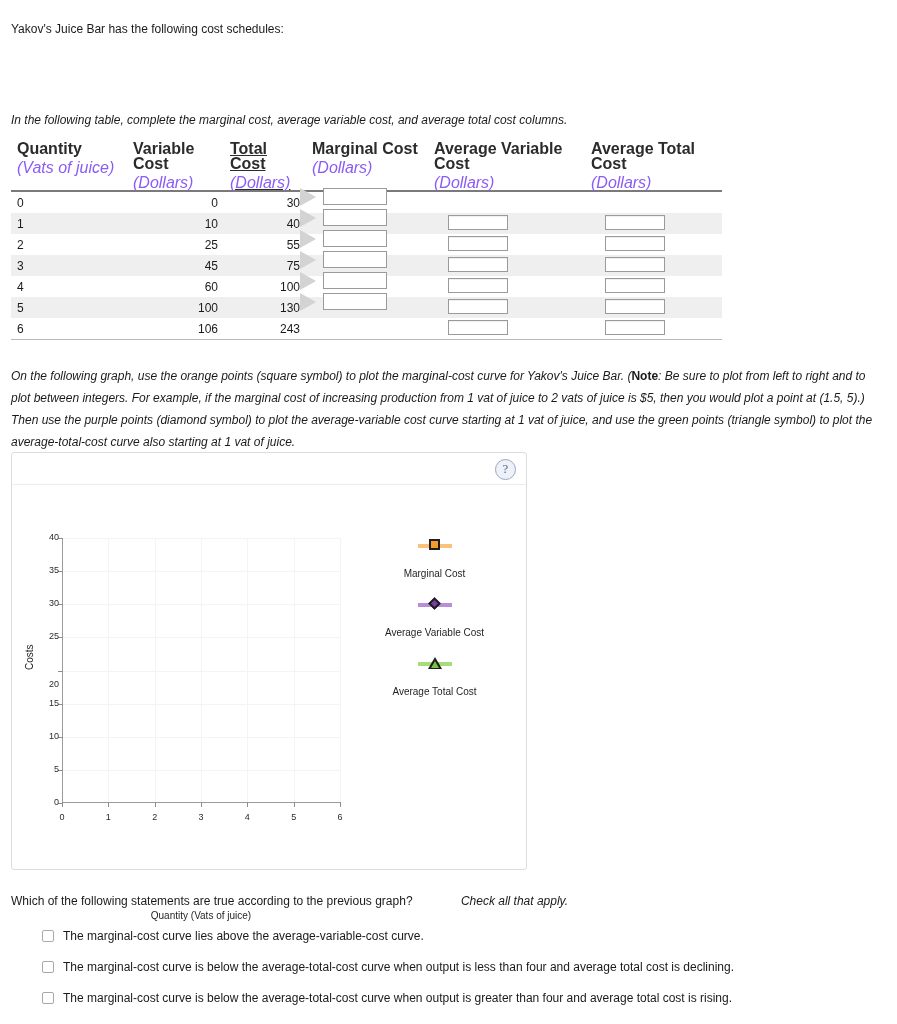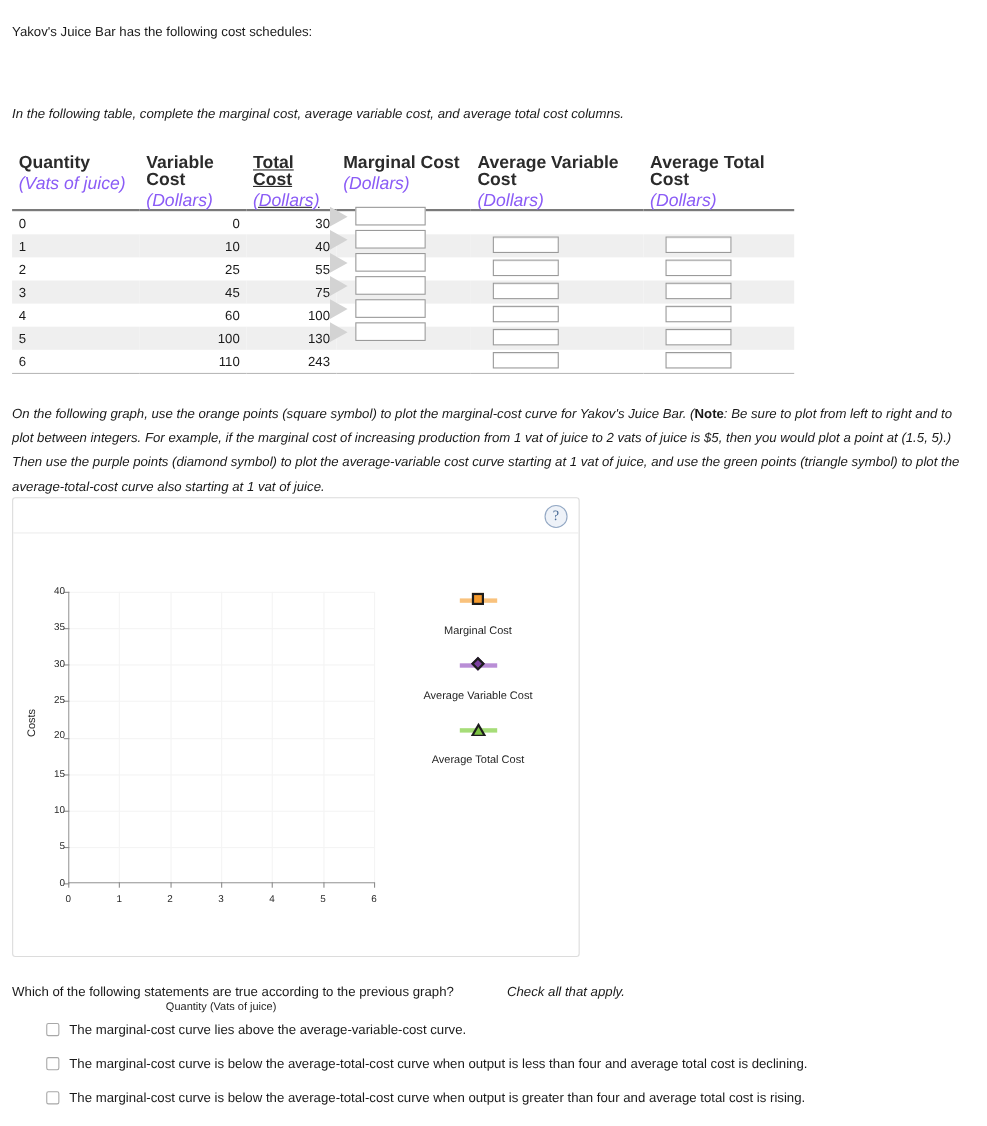--- a/index.html
+++ b/index.html
@@ -22,21 +22,21 @@
     position: absolute;
     left: 11px;
     top: 22px;
     font-size: 12px;
     color: #1a1a1a;
     white-space: nowrap;
   }
   .table-instruction {
     position: absolute;
     left: 11px;
-    top: 96px;
+    top: 113px;
     font-size: 12px;
     font-style: italic;
     color: #1a1a1a;
     white-space: nowrap;
   }
 
   
   .cost-table-wrap {
     position: absolute;
     left: 11px;
@@ -447,21 +447,21 @@
         <td></td>
         <td>
           <span class="cell-input avc-box"></span>
         </td>
         <td>
           <span class="cell-input atc-box"></span>
         </td>
       </tr>
       <tr class="last-row">
         <td class="q-cell">6</td>
-        <td class="num-right">110</td>
+        <td class="num-right">106</td>
         <td class="num-right">243</td>
         <td></td>
         <td>
           <span class="cell-input avc-box"></span>
         </td>
         <td>
           <span class="cell-input atc-box"></span>
         </td>
       </tr>
     </tbody>
@@ -517,21 +517,21 @@
 
       <div class="tick-y" style="top:0px;"></div>
       <div class="ylabel-t" style="top:0px;">40</div>
       <div class="tick-y" style="top:33.1px;"></div>
       <div class="ylabel-t" style="top:33.1px;">35</div>
       <div class="tick-y" style="top:66.25px;"></div>
       <div class="ylabel-t" style="top:66.25px;">30</div>
       <div class="tick-y" style="top:99.4px;"></div>
       <div class="ylabel-t" style="top:99.4px;">25</div>
       <div class="tick-y" style="top:132.5px;"></div>
-      <div class="ylabel-t" style="top:131px;">20</div>
+      <div class="ylabel-t" style="top:147px;">20</div>
       <div class="tick-y" style="top:165.6px;"></div>
       <div class="ylabel-t" style="top:165.6px;">15</div>
       <div class="tick-y" style="top:198.75px;"></div>
       <div class="ylabel-t" style="top:198.75px;">10</div>
       <div class="tick-y" style="top:231.9px;"></div>
       <div class="ylabel-t" style="top:231.9px;">5</div>
       <div class="tick-y" style="top:265px;"></div>
       <div class="ylabel-t" style="top:265px;">0</div>
 
       <div class="tick-x" style="left:0px;"></div>

